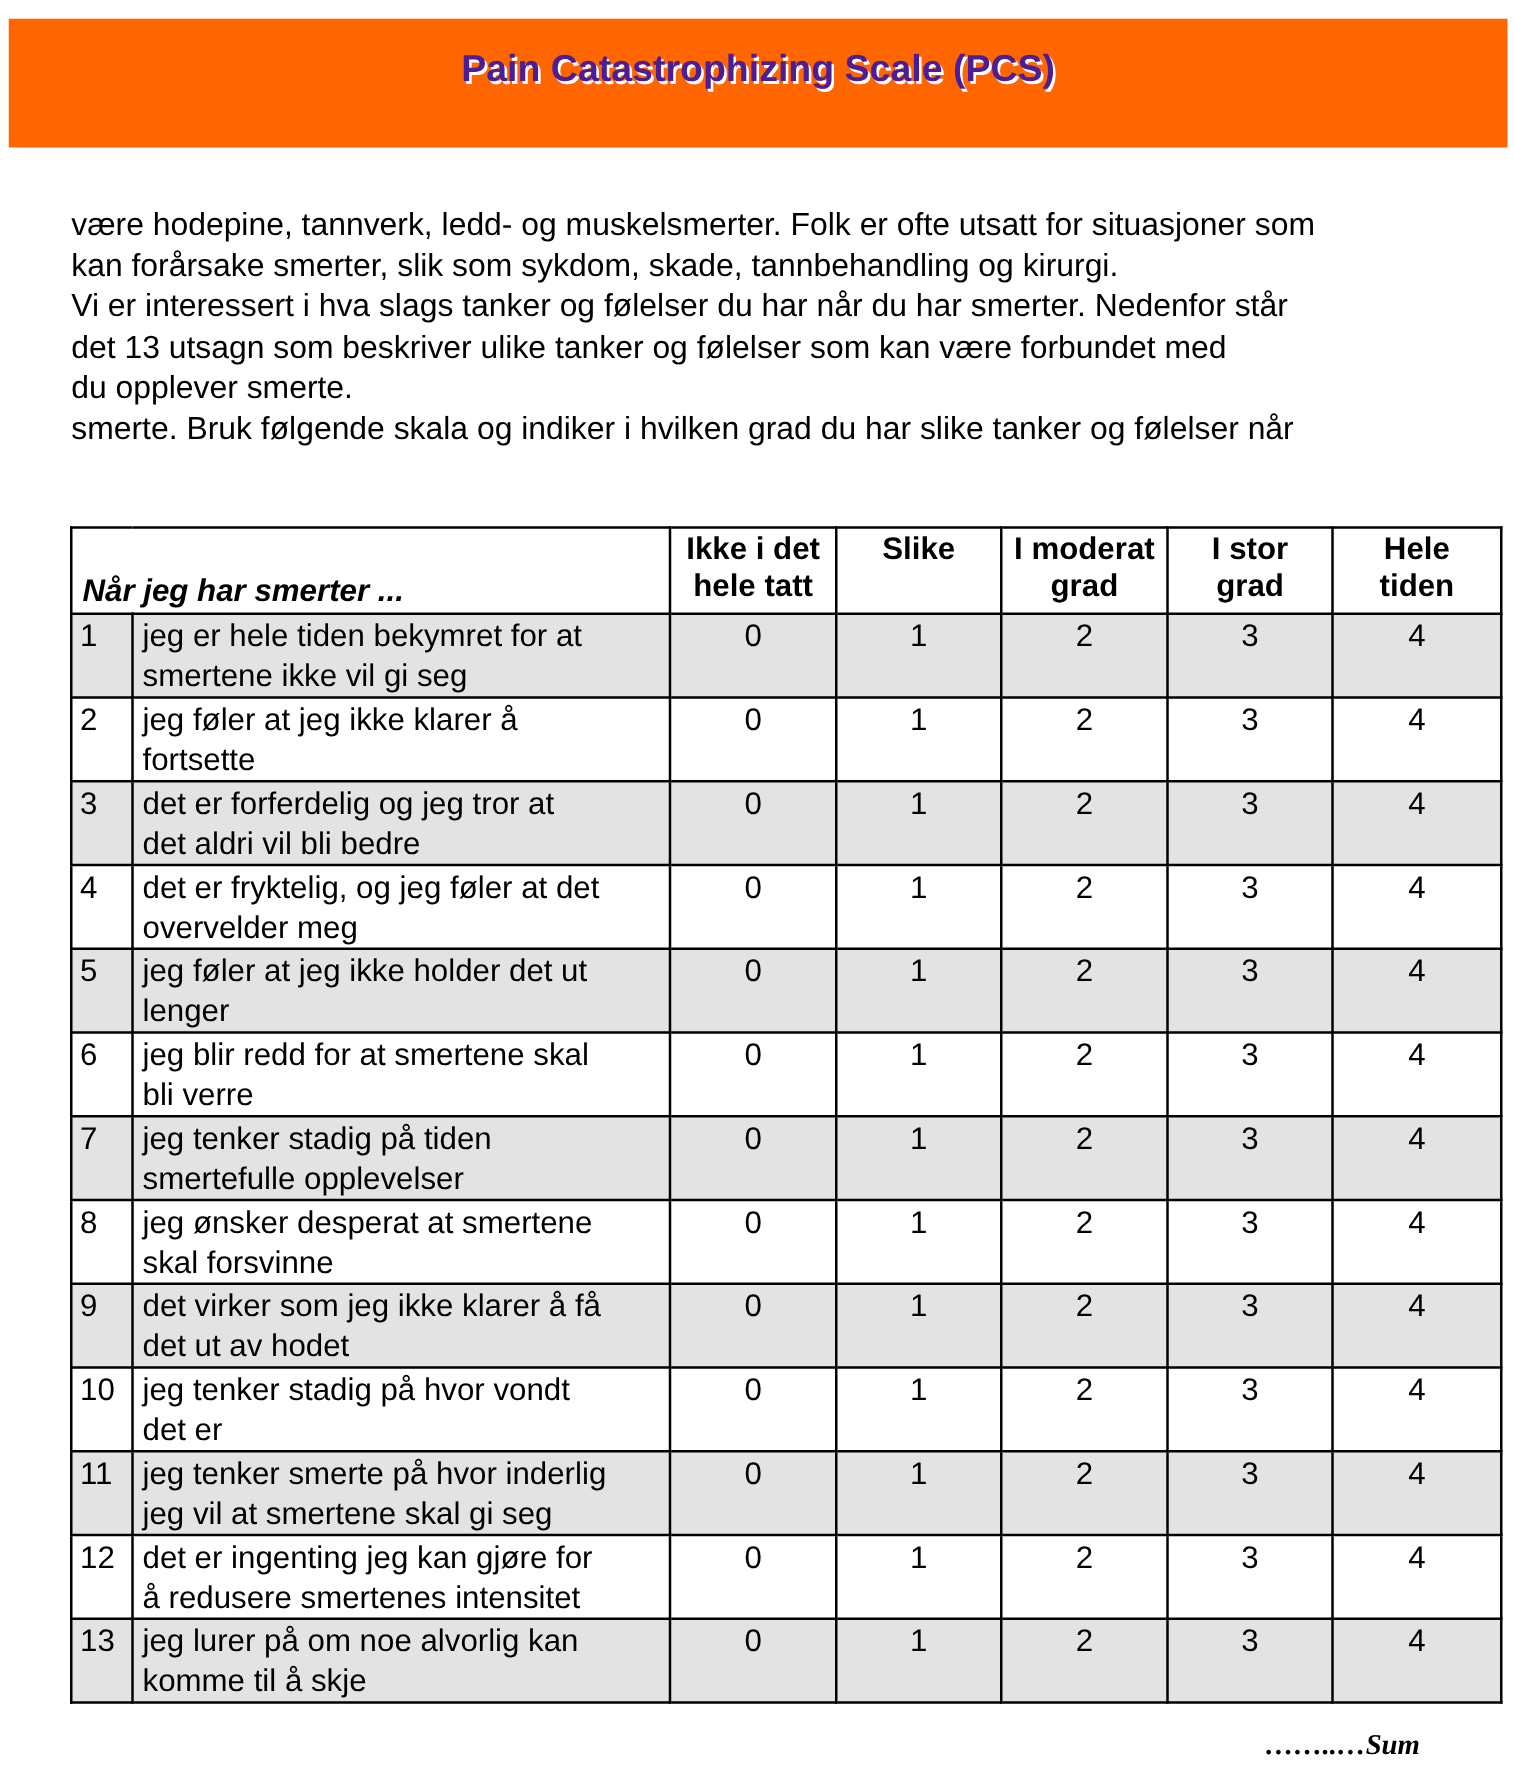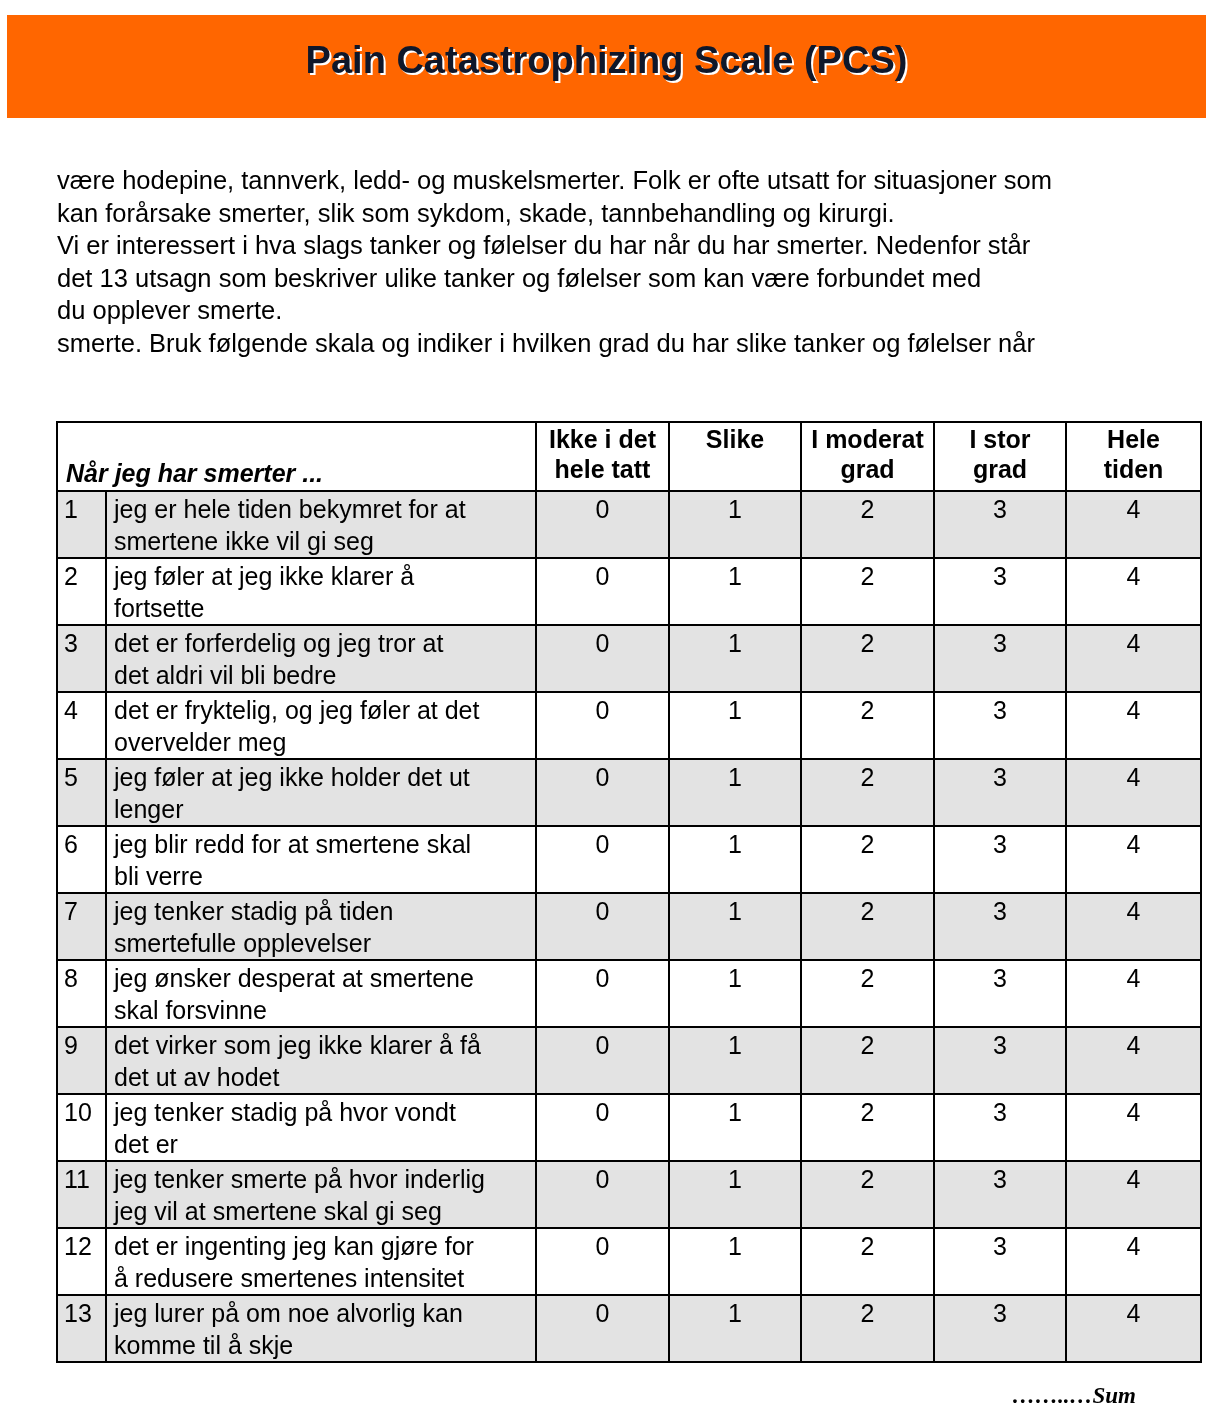--- a/index.html
+++ b/index.html
@@ -1,22 +1,22 @@
 <!DOCTYPE html>
 <html><head>
 <meta charset="utf-8">
 <style>
   html, body { margin: 0; padding: 0; background: #ffffff; }
   body { width: 1211px; height: 1428px; position: relative; overflow: hidden;
          font-family: "Liberation Sans", sans-serif; color: #000; }
   .banner { position: absolute; left: 7px; top: 15px; width: 1199px; height: 103px;
             background: #ff6600; }
   .banner-title { position: absolute; left: 0; right: 0; top: 24px; text-align: center;
-            font-family: "Liberation Sans", sans-serif; font-weight: bold; font-size: 38px;
-            color: #0f172a; text-shadow: 2px 2px 0 #ffffff; letter-spacing: 0px; }
+            font-family: "Liberation Sans", sans-serif; font-weight: bold; font-size: 30px;
+            color: #4c1d95; text-shadow: 2px 2px 0 #ffffff; letter-spacing: 0px; }
   .intro { position: absolute; left: 57px; top: 164px; width: 1110px;
            font-size: 25.5px; line-height: 32.5px; }
   .intro p { margin: 0; }
   table.pcs { position: absolute; left: 56px; top: 421px; width: 1144px;
               border-collapse: collapse; font-size: 25px; table-layout: fixed; }
   table.pcs td, table.pcs th { border: 2px solid #000; padding: 0; vertical-align: top; }
   table.pcs th { font-weight: bold; text-align: center; line-height: 30px; padding-top: 1px; height: 64px; }
   table.pcs th.stem { text-align: left; vertical-align: bottom; font-style: italic;
                       padding-left: 8px; padding-bottom: 2px; }
   table.pcs tr.item td { height: 63px; line-height: 32px; }

